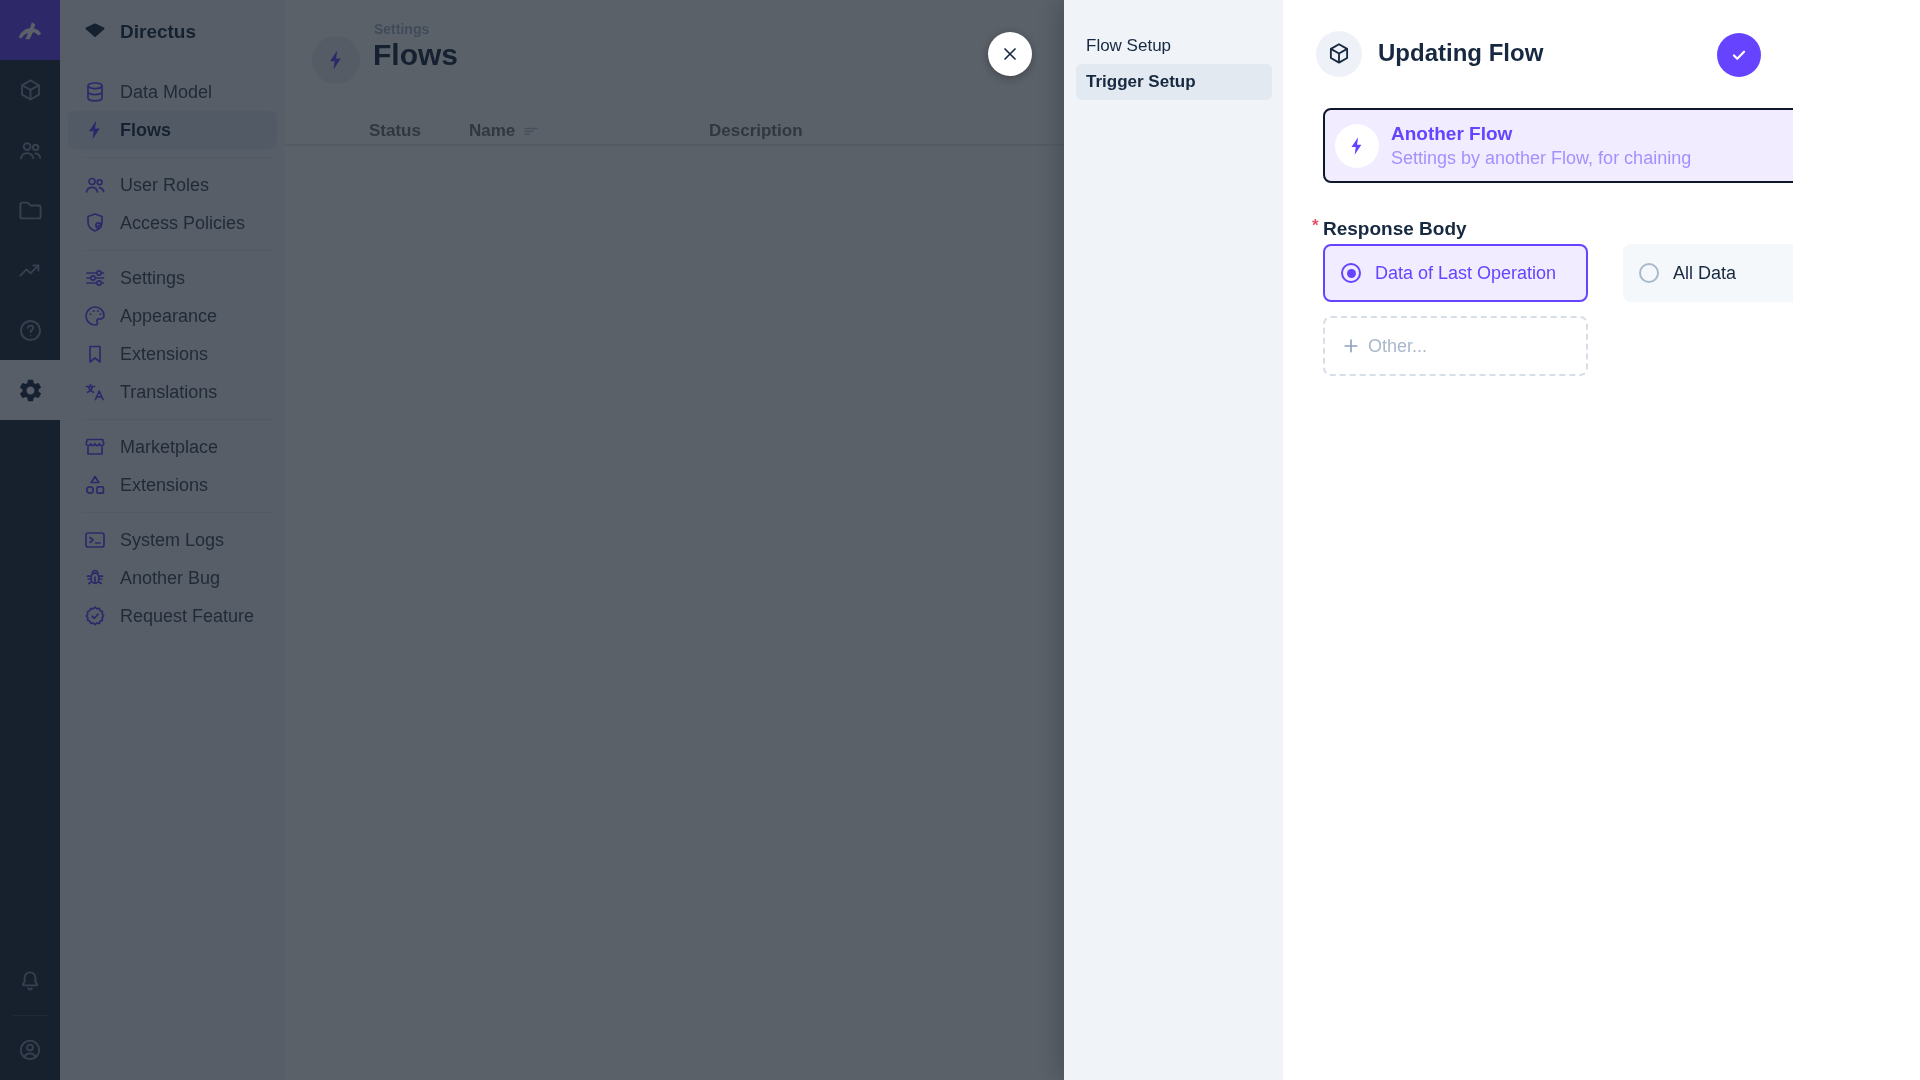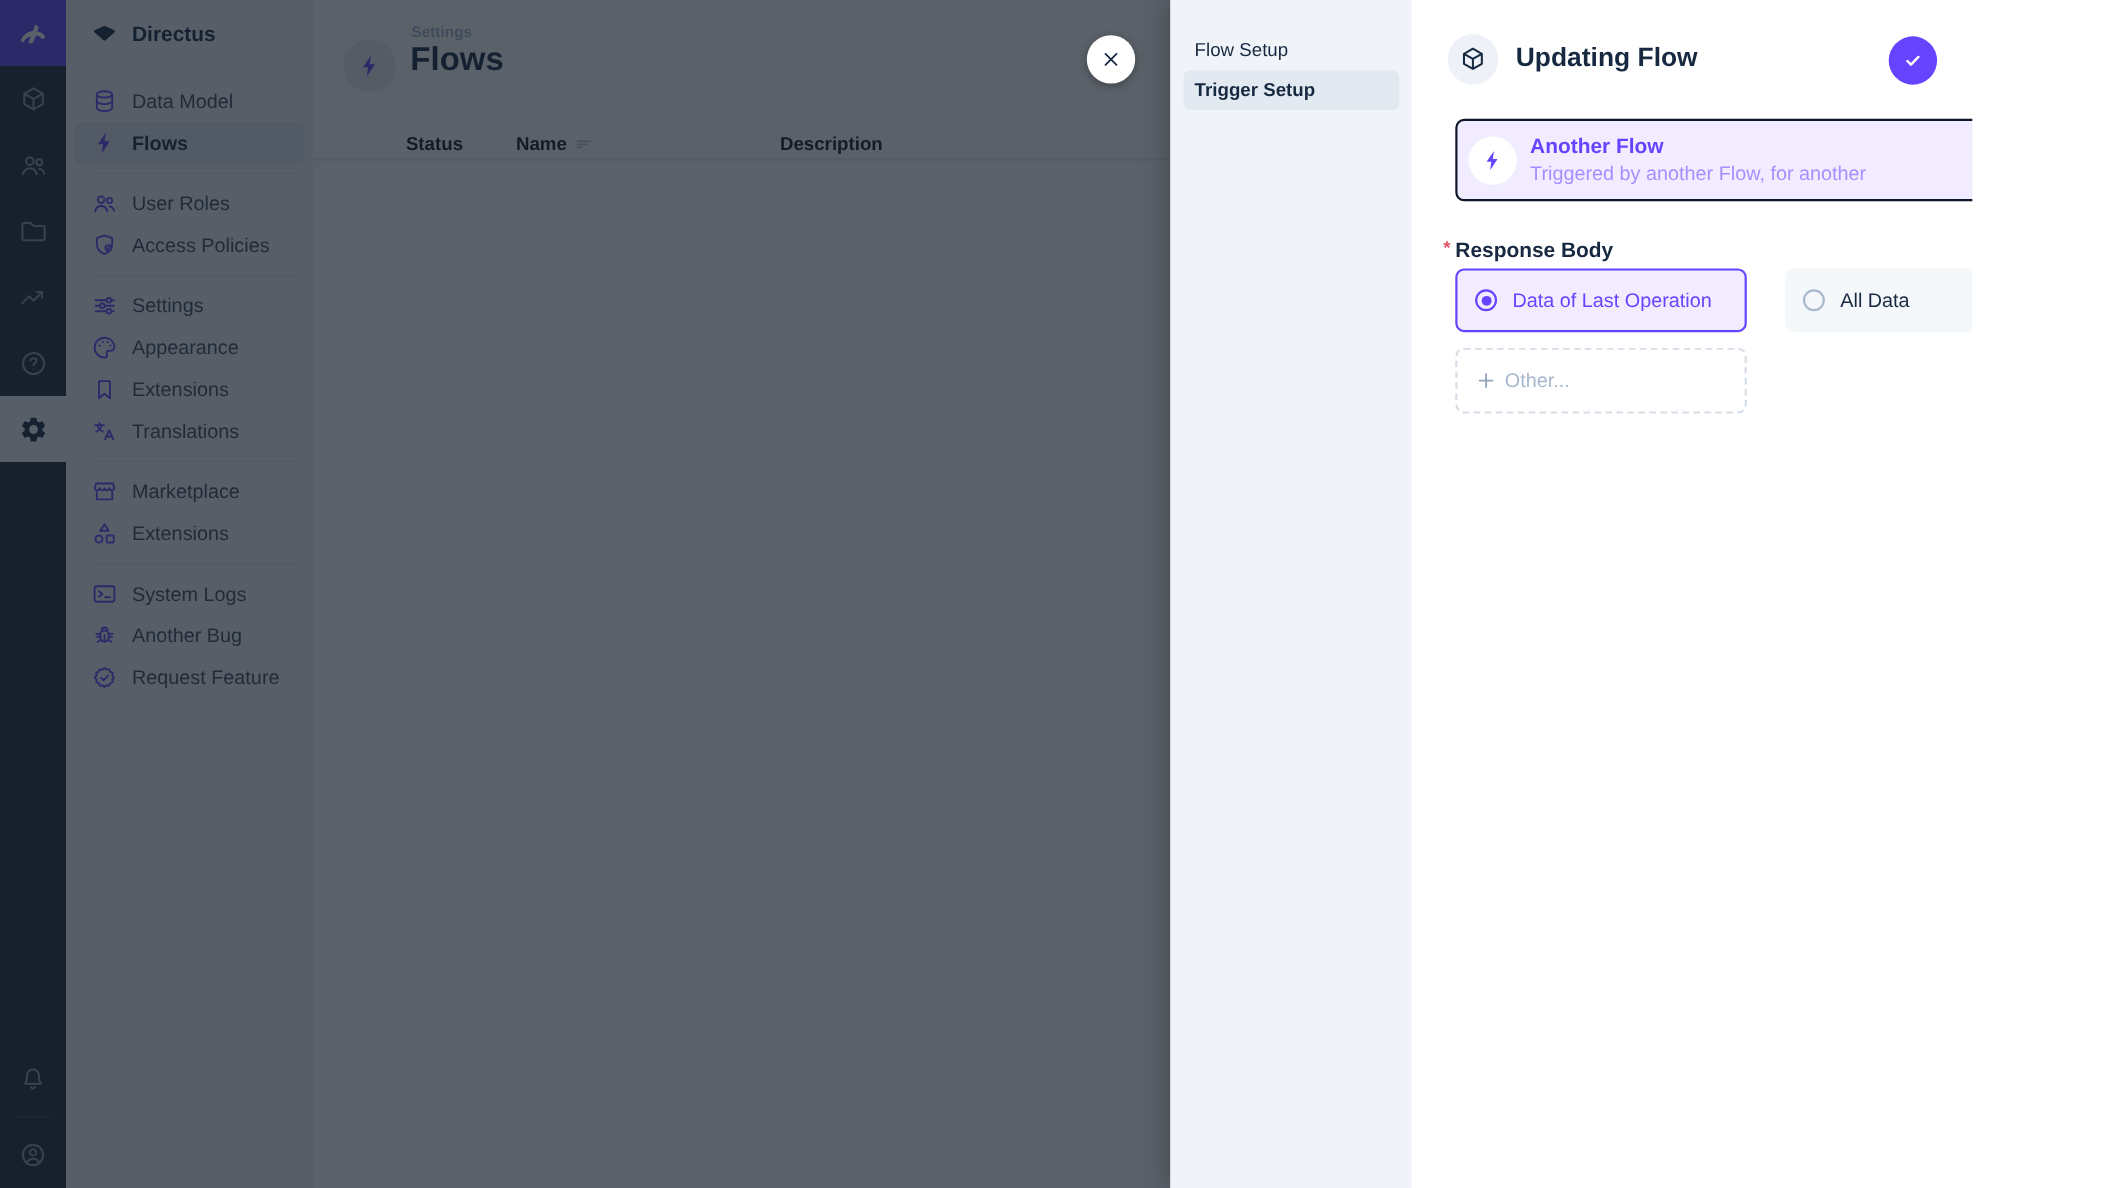--- a/index.html
+++ b/index.html
@@ -37,21 +37,21 @@
   .page-icon-circle { position:absolute; left:27px; top:36px; width:48px; height:48px;
     border-radius:50%; background:#e9eff6; display:flex; align-items:center;
     justify-content:center; color:#6644ff; }
   .breadcrumb { position:absolute; left:89px; top:21px; font-size:14px;
     color:#a2b5cd; font-weight:600; }
   .page-title { position:absolute; left:88px; top:38px; font-size:30px;
     font-weight:700; color:#172940; }
   .table { position:absolute; left:0; top:118px; width:779px; }
   .trow { display:grid; grid-template-columns:36px 100px 240px 1fr;
     align-items:center; padding-left:48px; }
-  .thead { height:28px; border-bottom:2px solid #e4eaf1; color:#0f172a;
+  .thead { height:28px; border-bottom:2px solid #e4eaf1; color:#737373;
     font-size:17px; font-weight:700; }
   .th-name { display:flex; align-items:center; gap:8px; }
   .tdata { height:68px; border-bottom:1px solid #eef2f7; font-size:18px;
     color:#172940; cursor:pointer; }
   .row-bolt { color:#6644ff; display:flex; }
   .badge { display:inline-flex; align-items:center; justify-content:center;
     height:27px; width:62px; border-radius:14px; background:#6644ff; color:#fff;
     font-size:15px; font-weight:600; }
   .sort-icon { display:flex; color:#b9c6d8; }
 
@@ -415,21 +415,21 @@
     <div class="trigger-card">
       <span class="bolt-circle">
         <span>
           <svg width="22" height="22" viewBox="0 0 24 24" fill="currentColor">
             <path d="M13.2 2.5L6 13.2h4.6L9.5 21.5l7.3-11h-4.7z"></path>
           </svg>
         </span>
       </span>
       <span class="tc-text">
         <div class="tc-title">Another Flow</div>
-        <div class="tc-sub">Triggered by another Flow, for another</div>
+        <div class="tc-sub">Settings by another Flow, for chaining</div>
       </span>
       <button class="tc-cancel">
         <span>
           <svg width="27" height="27" viewBox="0 0 24 24" fill="none" stroke="currentColor" stroke-width="1.7" stroke-linecap="round">
             <circle cx="12" cy="12" r="8.6"></circle>
             <path d="M9.3 9.3l5.4 5.4M14.7 9.3l-5.4 5.4"></path>
           </svg>
         </span>
       </button>
     </div>

